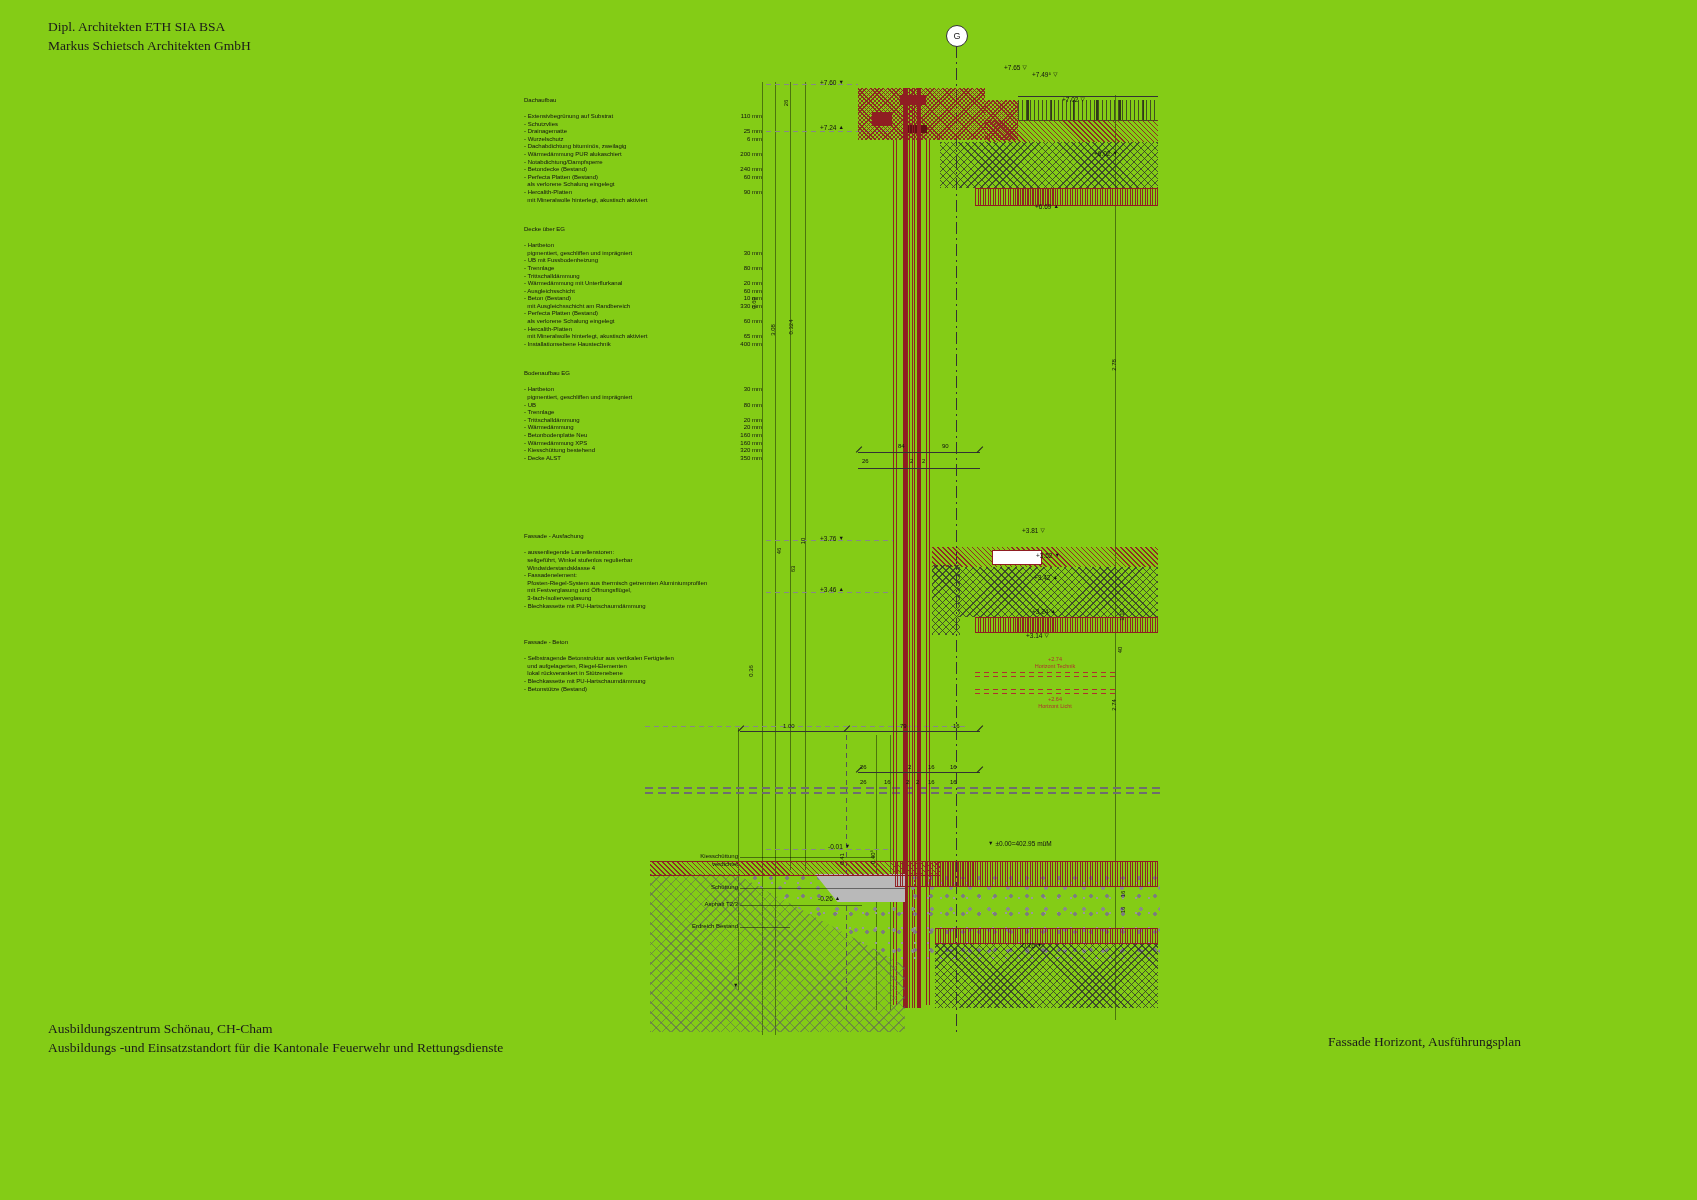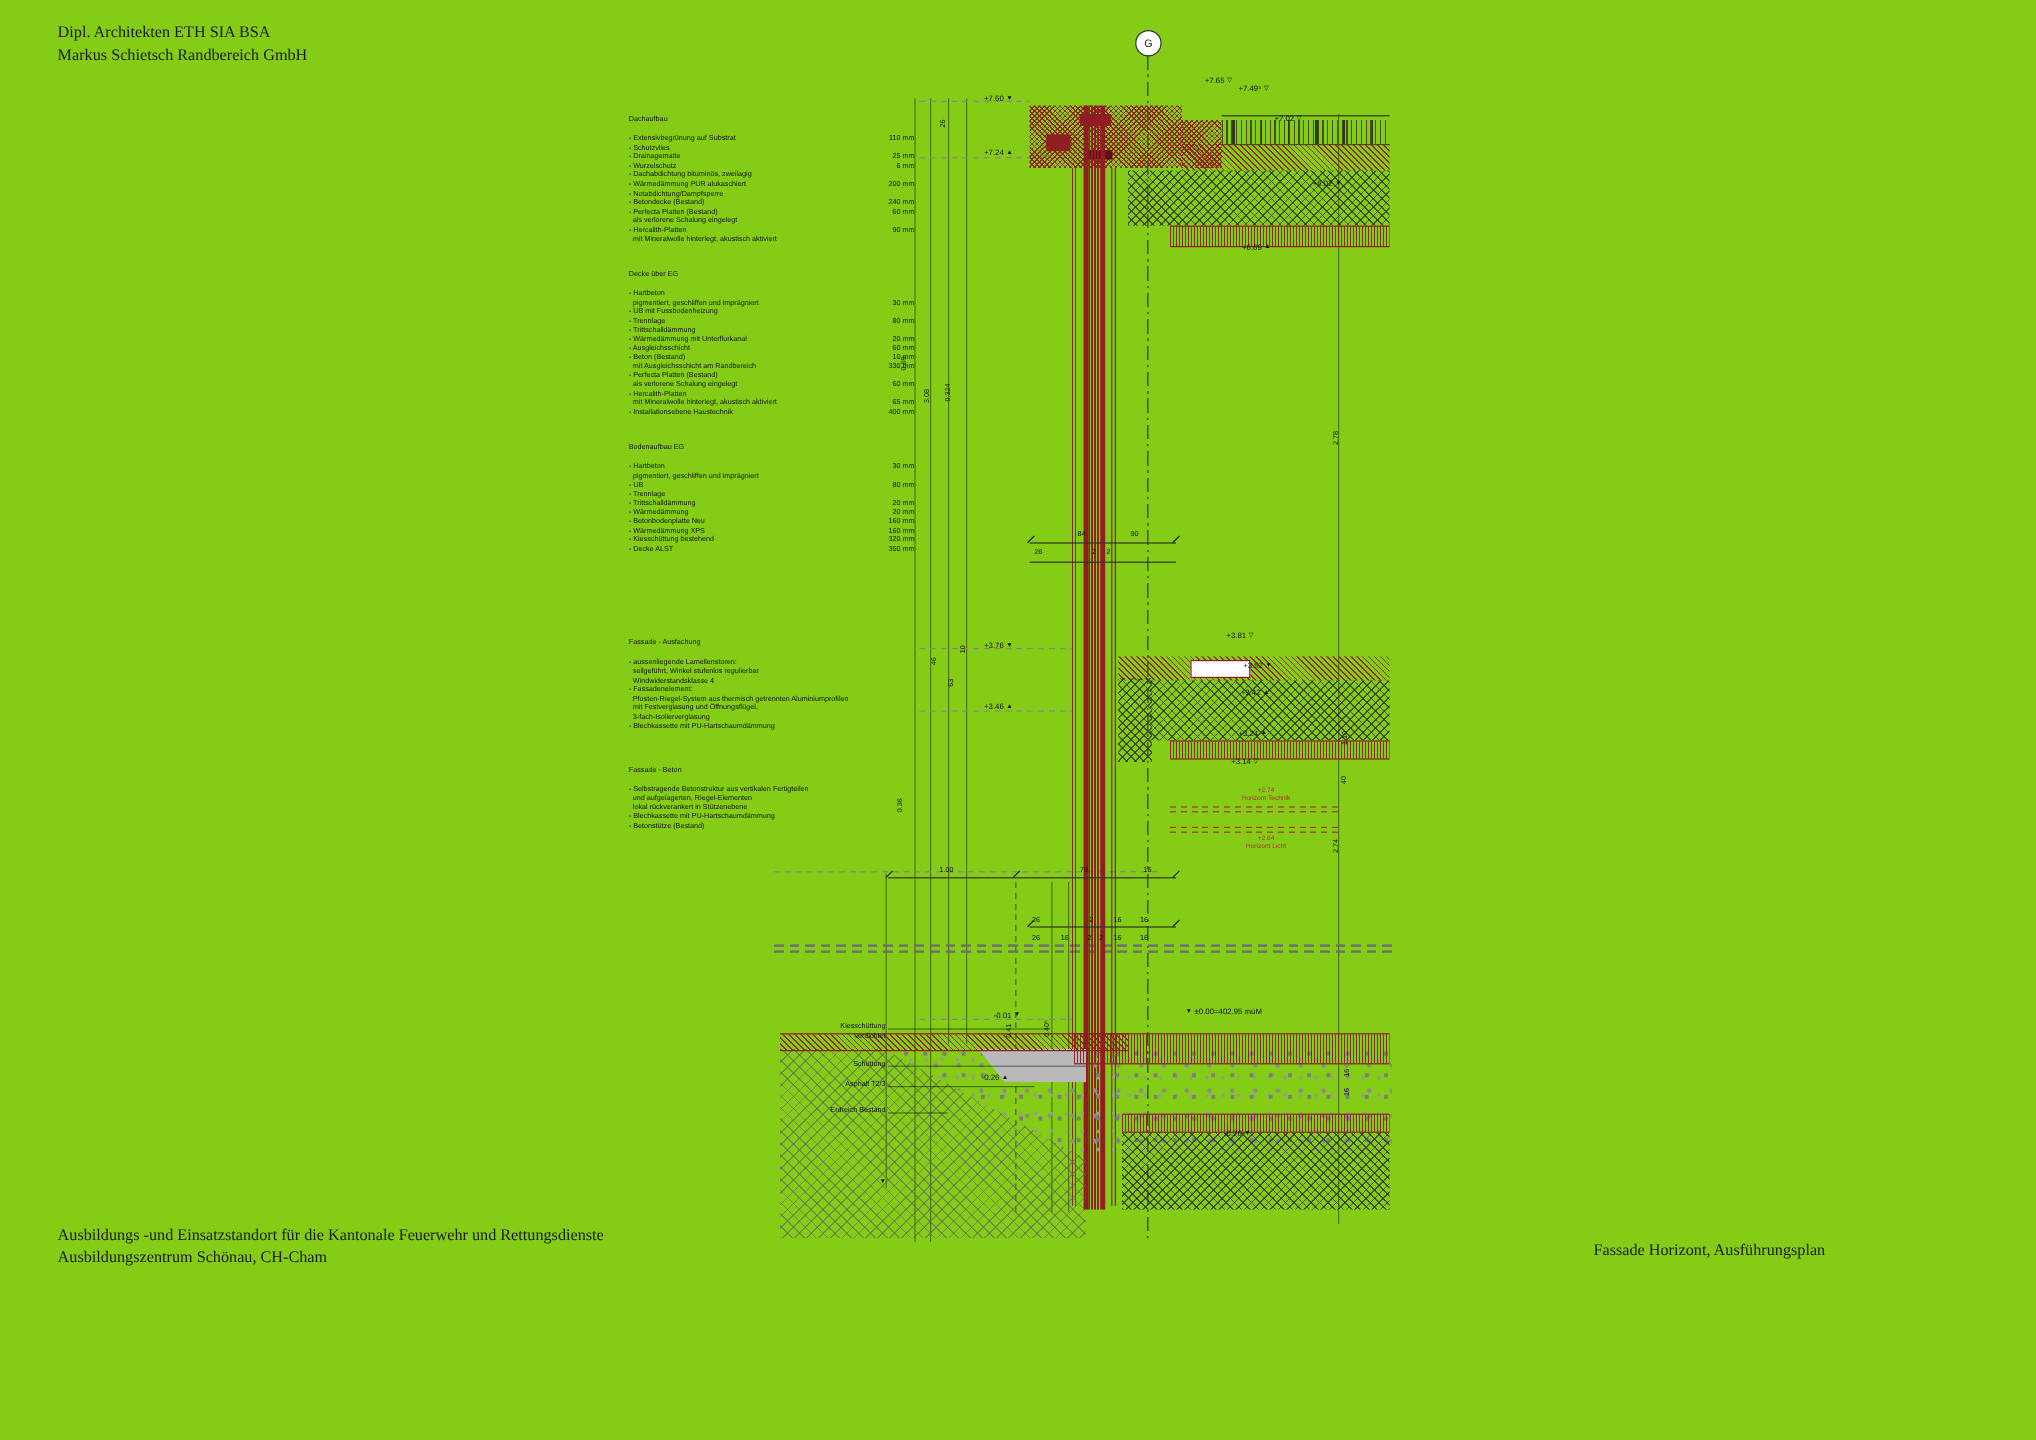--- a/index.html
+++ b/index.html
@@ -62,21 +62,21 @@
   .bubble{position:absolute;width:20px;height:20px;border:1px solid #333;border-radius:50%;
           display:flex;align-items:center;justify-content:center;font-size:9px;color:#222;background:#fff;}
 </style>
 </head>
 <body>
 
 <div class="sheet">
 
   <div class="abs serif" style="left:48px;top:17px;">
     <div>Dipl. Architekten ETH SIA BSA</div>
-    <div>Markus Schietsch Randbereich GmbH</div>
+    <div>Markus Schietsch Architekten GmbH</div>
   </div>
 
   <div class="specs">
 
       <div class="spec-block">
         <div class="spec-title">Dachaufbau</div>
         <div>
 
             <div class="spec-row">
               <span class="spec-label">- Extensivbegrünung auf Substrat</span>
@@ -558,18 +558,18 @@
     </div>
     <div class="hthin" style="left:740px;top:857px;width:135px;"></div>
     <div class="hthin" style="left:740px;top:888px;width:165px;"></div>
     <div class="hthin" style="left:740px;top:905px;width:122px;"></div>
     <div class="hthin" style="left:740px;top:927px;width:50px;"></div>
     <div class="abs" style="left:733px;top:982px;font-size:5.5px;color:#111;">▼</div>
 
   </div>
 
   <div class="abs serif" style="left:48px;top:1019px;">
+    <div>Ausbildungszentrum Schönau, CH-Cham</div>
     <div>Ausbildungs -und Einsatzstandort für die Kantonale Feuerwehr und Rettungsdienste</div>
-    <div>Ausbildungszentrum Schönau, CH-Cham</div>
   </div>
   <div class="abs serif" style="right:176px;top:1032px;">Fassade Horizont, Ausführungsplan</div>
 
 </div>
 
 </body></html>

